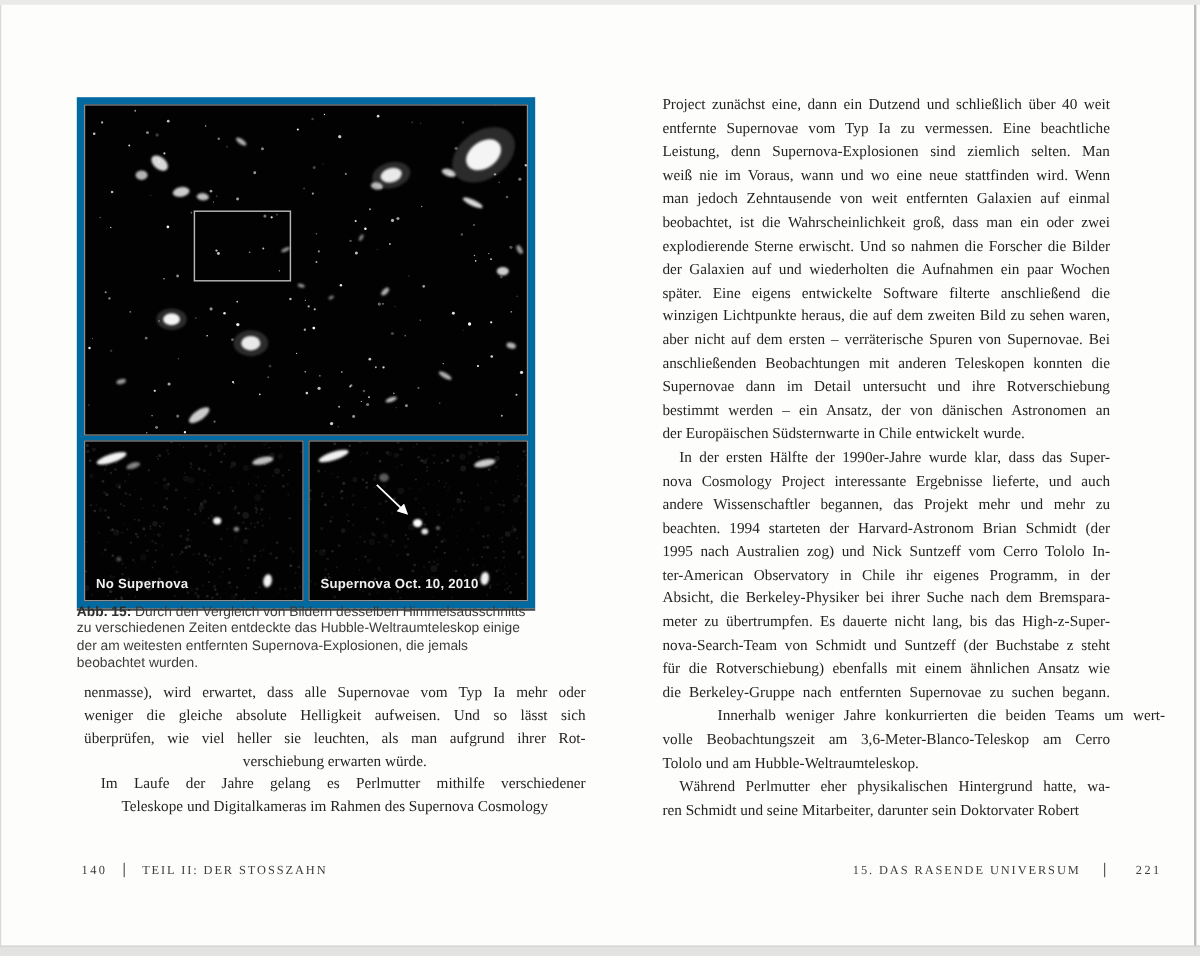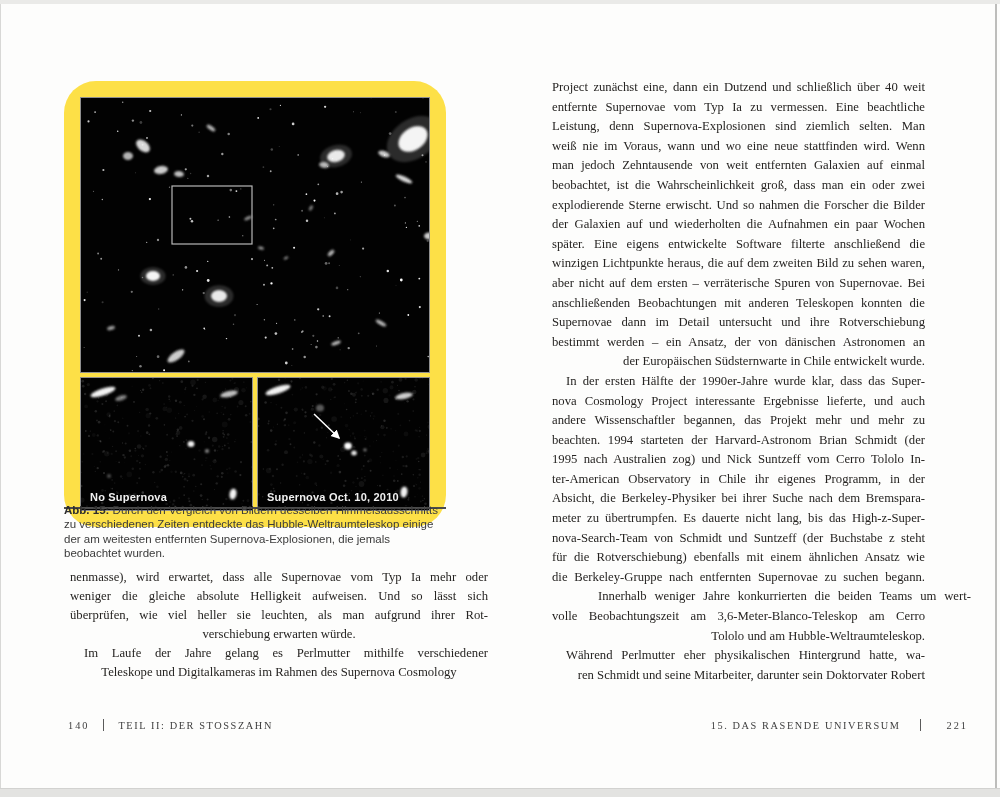--- a/index.html
+++ b/index.html
@@ -5,39 +5,39 @@
   html,body{margin:0;padding:0;background:#ffffff;}
   .sheet{position:relative;width:1000px;height:797px;background:#fdfdfc;overflow:hidden;
          font-family:"Liberation Serif",serif;color:#262422;}
   
   .edge-top{position:absolute;top:0;left:0;right:0;height:4px;background:#eaeae8;}
   .edge-bottom{position:absolute;bottom:0;left:0;right:0;height:8px;background:#e3e3e1;border-top:1px solid #d2d2d0;}
   .edge-left{position:absolute;top:4px;bottom:9px;left:0;width:1px;background:#d8d8d6;}
   .edge-right{position:absolute;top:4px;bottom:9px;right:3px;width:2px;background:#bdbdbb;}
 
   
-  .figure{position:absolute;left:64px;top:81px;width:382px;margin:0;background:#fde047;
-          padding:16px;box-sizing:border-box;display:flex;flex-direction:column;gap:4px;border-radius:32px;}
+  .figure{position:absolute;left:64px;top:81px;width:382px;margin:0;background:#0369a1;
+          padding:6px;box-sizing:border-box;display:flex;flex-direction:column;gap:4px;}
   .fig-panel{position:relative;border:1px solid #8f8f8f;background:#020202;overflow:hidden;box-sizing:border-box;}
   .fig-top{height:276px;}
   .fig-row{display:flex;gap:4px;}
   .fig-small{height:134px;flex:1;}
   .fig-panel svg{display:block;}
   .panel-label{position:absolute;left:9px;bottom:7px;color:#f0f0f0;
                font-family:"Liberation Sans",sans-serif;font-size:11px;font-weight:bold;letter-spacing:.2px;}
 
   .cap-rule{position:absolute;left:64px;top:507px;width:382px;height:2px;background:#4b4b4b;}
   .caption{position:absolute;left:64px;top:503px;width:382px;margin:0;
            font-family:"Liberation Sans",sans-serif;font-size:11.5px;line-height:14.4px;color:#3b3b3b;}
   .caption b{color:#2e2e2e;}
 
   
   .textcol{position:absolute;font-size:12.7px;color:#262422;}
   .body-left{left:70px;top:568px;width:418px;text-align:center;}
-  .body-right{left:552px;top:78px;width:373px;text-align:right;}
+  .body-right{left:552px;top:78px;width:373px;}
   .body-left .text-line{line-height:19.05px;}
   .body-right .text-line{line-height:19.6px;}
   .text-line{white-space:nowrap;}
   .text-line.indent{padding-left:14px;}
 
   
   .footer{position:absolute;top:719px;display:flex;align-items:center;
           font-size:10.3px;letter-spacing:1.6px;color:#3e3e3e;}
   .footer-left{left:68px;}
   .footer-right{right:32px;}

